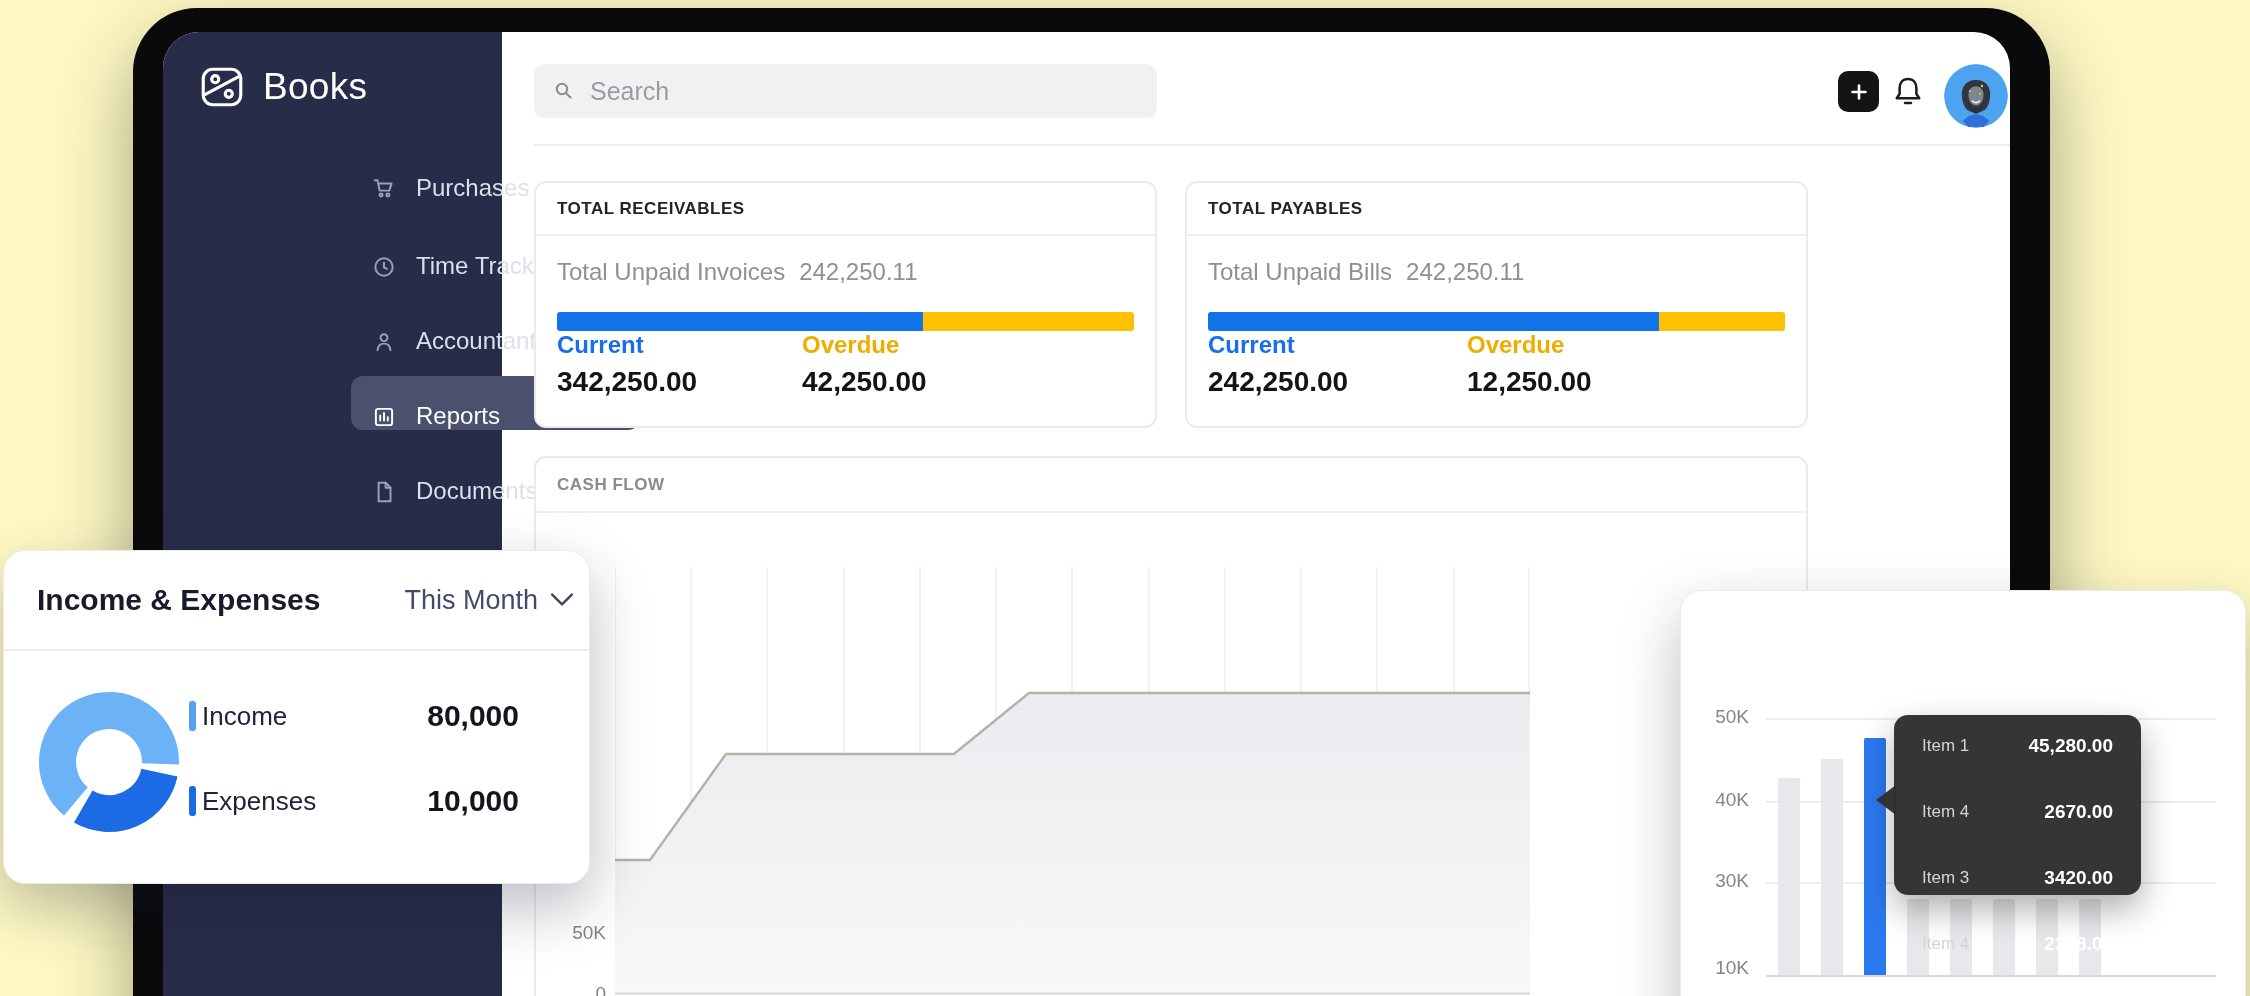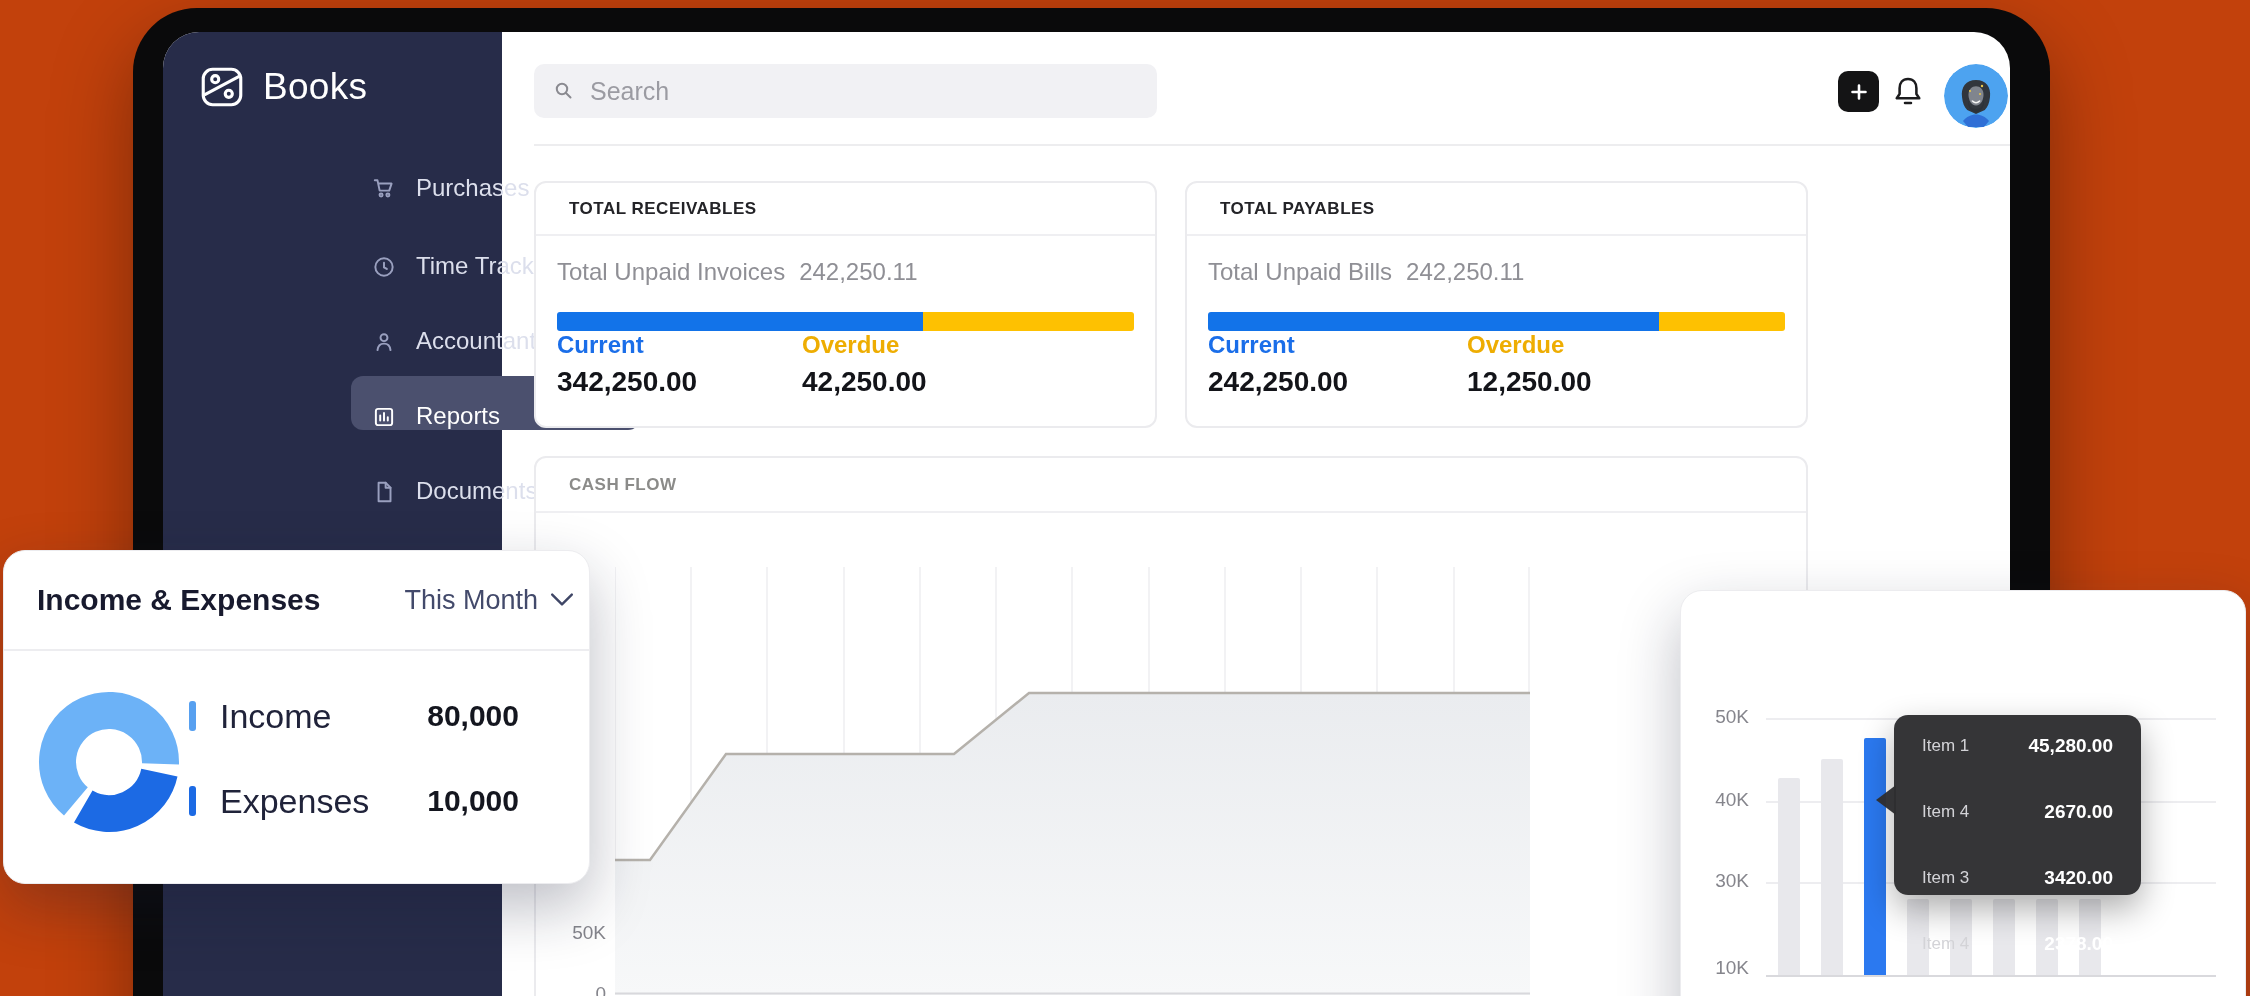--- a/index.html
+++ b/index.html
@@ -1,16 +1,16 @@
 <!DOCTYPE html>
 <html><head>
 <meta charset="utf-8">
 <style>
   html,body{margin:0;padding:0;background:#527677;}
-  .stage{position:relative;width:2250px;height:996px;overflow:hidden;background:#c2410c;
+  .stage{position:relative;width:2250px;height:996px;overflow:hidden;background:#fef9c3;
          font-family:"Liberation Sans","DejaVu Sans",sans-serif;}
   .abs{position:absolute;}
 
   
   .device{left:133px;top:8px;width:1917px;height:1100px;background:#0a0a0b;
           border-radius:64px 64px 0 0;box-shadow:0 30px 80px rgba(0,0,0,.35);}
   .screen{left:163px;top:32px;width:1847px;height:1080px;background:#ffffff;
           border-radius:36px 36px 0 0;}
 
   
@@ -34,21 +34,21 @@
   .add-btn{left:1838px;top:71px;width:41px;height:41px;background:#141415;border-radius:10px;
            display:flex;align-items:center;justify-content:center;cursor:pointer;}
   .bell-btn{left:1886px;top:69px;width:44px;height:44px;display:flex;align-items:center;
             justify-content:center;cursor:pointer;}
   .avatar{left:1944px;top:64px;width:64px;height:64px;border-radius:50%;overflow:hidden;cursor:pointer;}
   .topbar-divider{left:534px;top:144px;width:1476px;height:2px;background:#ededef;}
 
   
   .card{background:#fff;border:2px solid #ebebee;border-radius:12px;box-sizing:border-box;}
   .card-header{height:51px;border-bottom:2px solid #efeff2;display:flex;align-items:center;
-               padding:0 33px;}
+               padding:0 21px;}
   .card-title{font-size:17px;font-weight:700;color:#232327;letter-spacing:.5px;}
   .card-title.muted{color:#8b8b89;}
 
   
   .kpi-body{padding:22px 21px 0 21px;}
   .unpaid{font-size:24px;color:#8f8f95;display:flex;gap:14px;}
   .kbar{margin-top:26px;height:19px;border-radius:3px;overflow:hidden;display:flex;}
   .kbar .cur{background:#1273e9;height:100%;}
   .kbar .ovr{background:#fec101;height:100%;flex:1;}
   .krow{display:flex;}
@@ -63,21 +63,21 @@
   
   .float-card{background:#fff;border:1px solid #ececef;border-radius:22px;
               box-shadow:0 24px 60px rgba(20,24,50,.28);box-sizing:border-box;}
   .ie-header{height:100px;border-bottom:2px solid #ededf0;display:flex;align-items:center;
              padding:0 15px 0 33px;box-sizing:border-box;}
   .ie-title{font-size:30px;font-weight:700;color:#181a2e;}
   .period{margin-left:auto;display:flex;align-items:center;gap:12px;color:#434a6b;
           font-size:27px;cursor:pointer;}
   .legend-row{position:absolute;left:185px;width:330px;height:40px;display:flex;align-items:center;}
   .lg-marker{width:7px;height:30px;border-radius:3px;}
-  .lg-label{margin-left:24px;font-size:34px;color:#20233a;}
+  .lg-label{margin-left:6px;font-size:26px;color:#20233a;}
   .lg-value{margin-left:auto;font-size:30px;font-weight:600;color:#14161f;}
 
   
   .sales-title{font-size:28px;font-weight:700;color:#15161c;}
   .sales-header{height:78px;border-bottom:2px solid #ededf0;display:flex;align-items:center;
                 padding:0 33px;box-sizing:border-box;}
   .gridline-h{position:absolute;left:85px;width:450px;height:2px;background:#ededf0;}
   .sales-ylab{position:absolute;left:18px;width:50px;text-align:right;}
   .bar{position:absolute;width:22px;background:#e8e8ec;border-radius:2px 2px 0 0;cursor:pointer;}
   .bar.hl{background:#2b79f0;}

